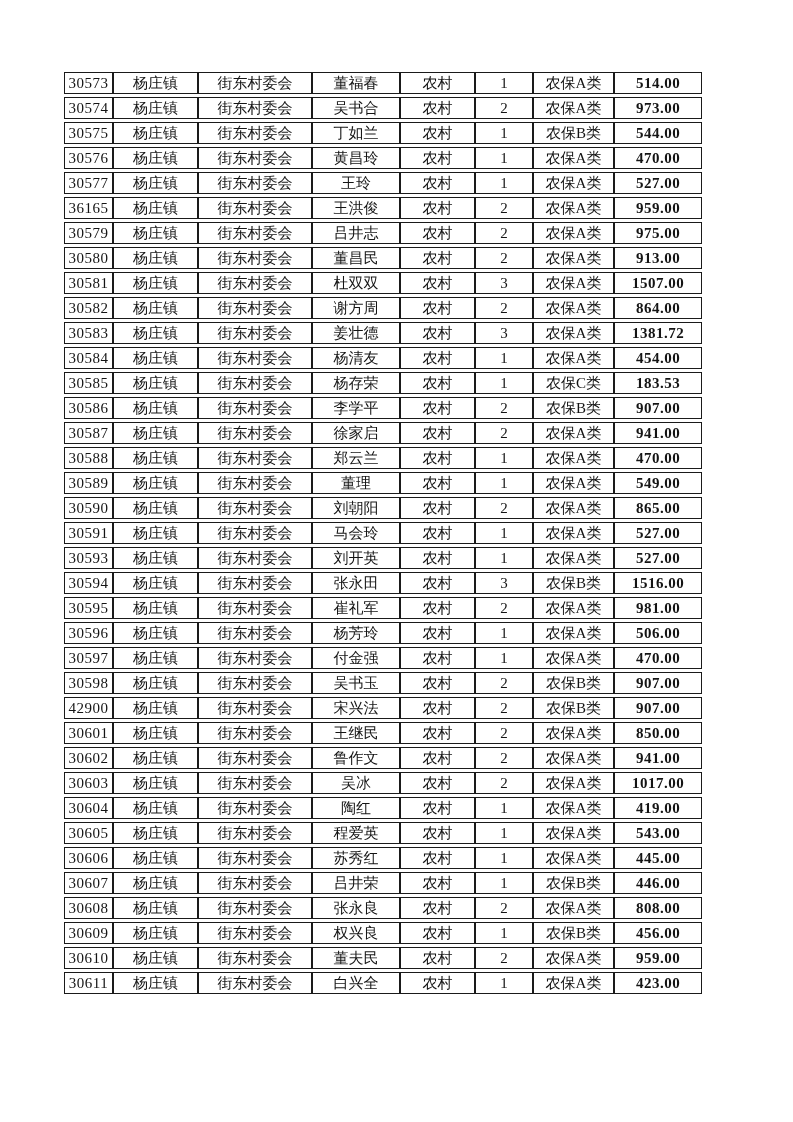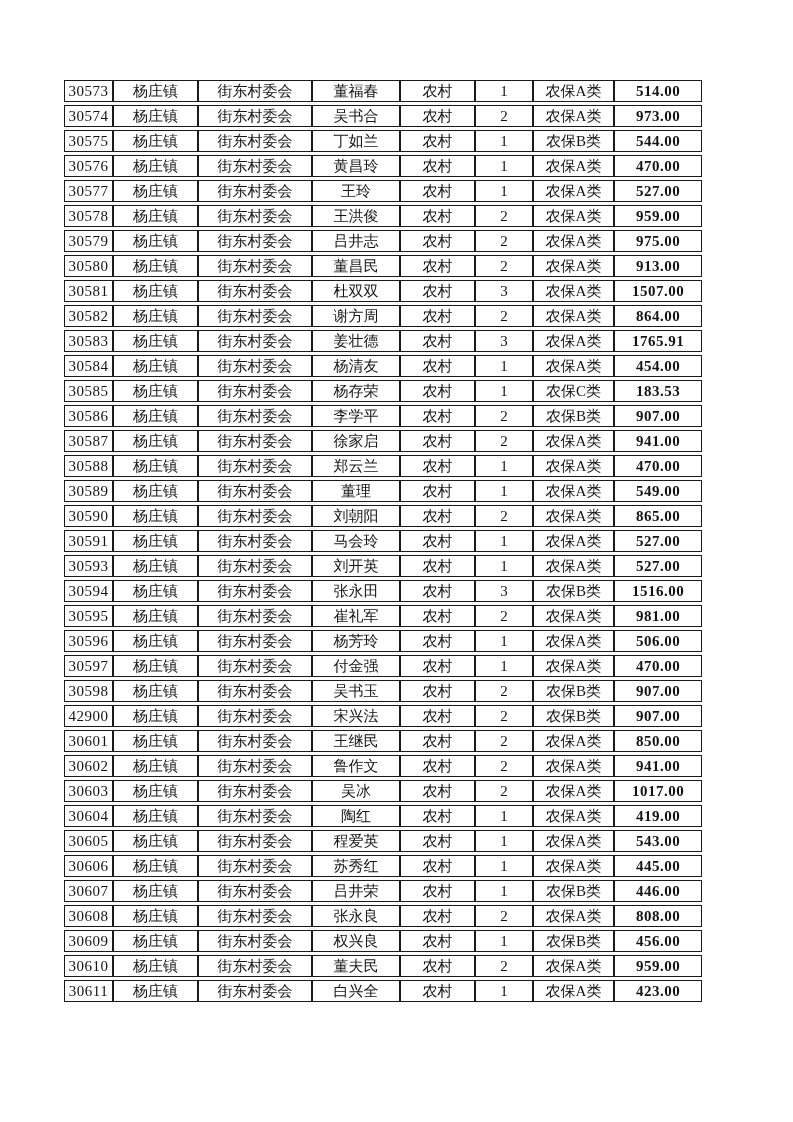--- a/index.html
+++ b/index.html
@@ -20,21 +20,20 @@
     background:var(--page-bg);
     overflow:hidden;
   }
   table.records{
     position:absolute;
     left:64px;top:69px;
     width:638px;
     table-layout:fixed;
     border-collapse:separate;
     border-spacing:0 3px;
-    margin-top:8px;
   }
   table.records td{
     box-sizing:border-box;
     border:1px solid var(--border-color);
     height:22px;
     padding:0 2px;
     text-align:center;
     vertical-align:middle;
     font-size:15px;
     line-height:20px;
@@ -104,21 +103,21 @@
           <td class="c-serial">30577</td>
           <td class="c-town">杨庄镇</td>
           <td class="c-village">街东村委会</td>
           <td class="c-name">王玲</td>
           <td class="c-residence">农村</td>
           <td class="c-count">1</td>
           <td class="c-category">农保A类</td>
           <td class="c-amount">527.00</td>
         </tr>
         <tr>
-          <td class="c-serial">30578</td>
+          <td class="c-serial">36165</td>
           <td class="c-town">杨庄镇</td>
           <td class="c-village">街东村委会</td>
           <td class="c-name">王洪俊</td>
           <td class="c-residence">农村</td>
           <td class="c-count">2</td>
           <td class="c-category">农保A类</td>
           <td class="c-amount">959.00</td>
         </tr>
         <tr>
           <td class="c-serial">30579</td>
@@ -161,21 +160,21 @@
           <td class="c-amount">864.00</td>
         </tr>
         <tr>
           <td class="c-serial">30583</td>
           <td class="c-town">杨庄镇</td>
           <td class="c-village">街东村委会</td>
           <td class="c-name">姜壮德</td>
           <td class="c-residence">农村</td>
           <td class="c-count">3</td>
           <td class="c-category">农保A类</td>
-          <td class="c-amount">1765.91</td>
+          <td class="c-amount">1381.72</td>
         </tr>
         <tr>
           <td class="c-serial">30584</td>
           <td class="c-town">杨庄镇</td>
           <td class="c-village">街东村委会</td>
           <td class="c-name">杨清友</td>
           <td class="c-residence">农村</td>
           <td class="c-count">1</td>
           <td class="c-category">农保A类</td>
           <td class="c-amount">454.00</td>

